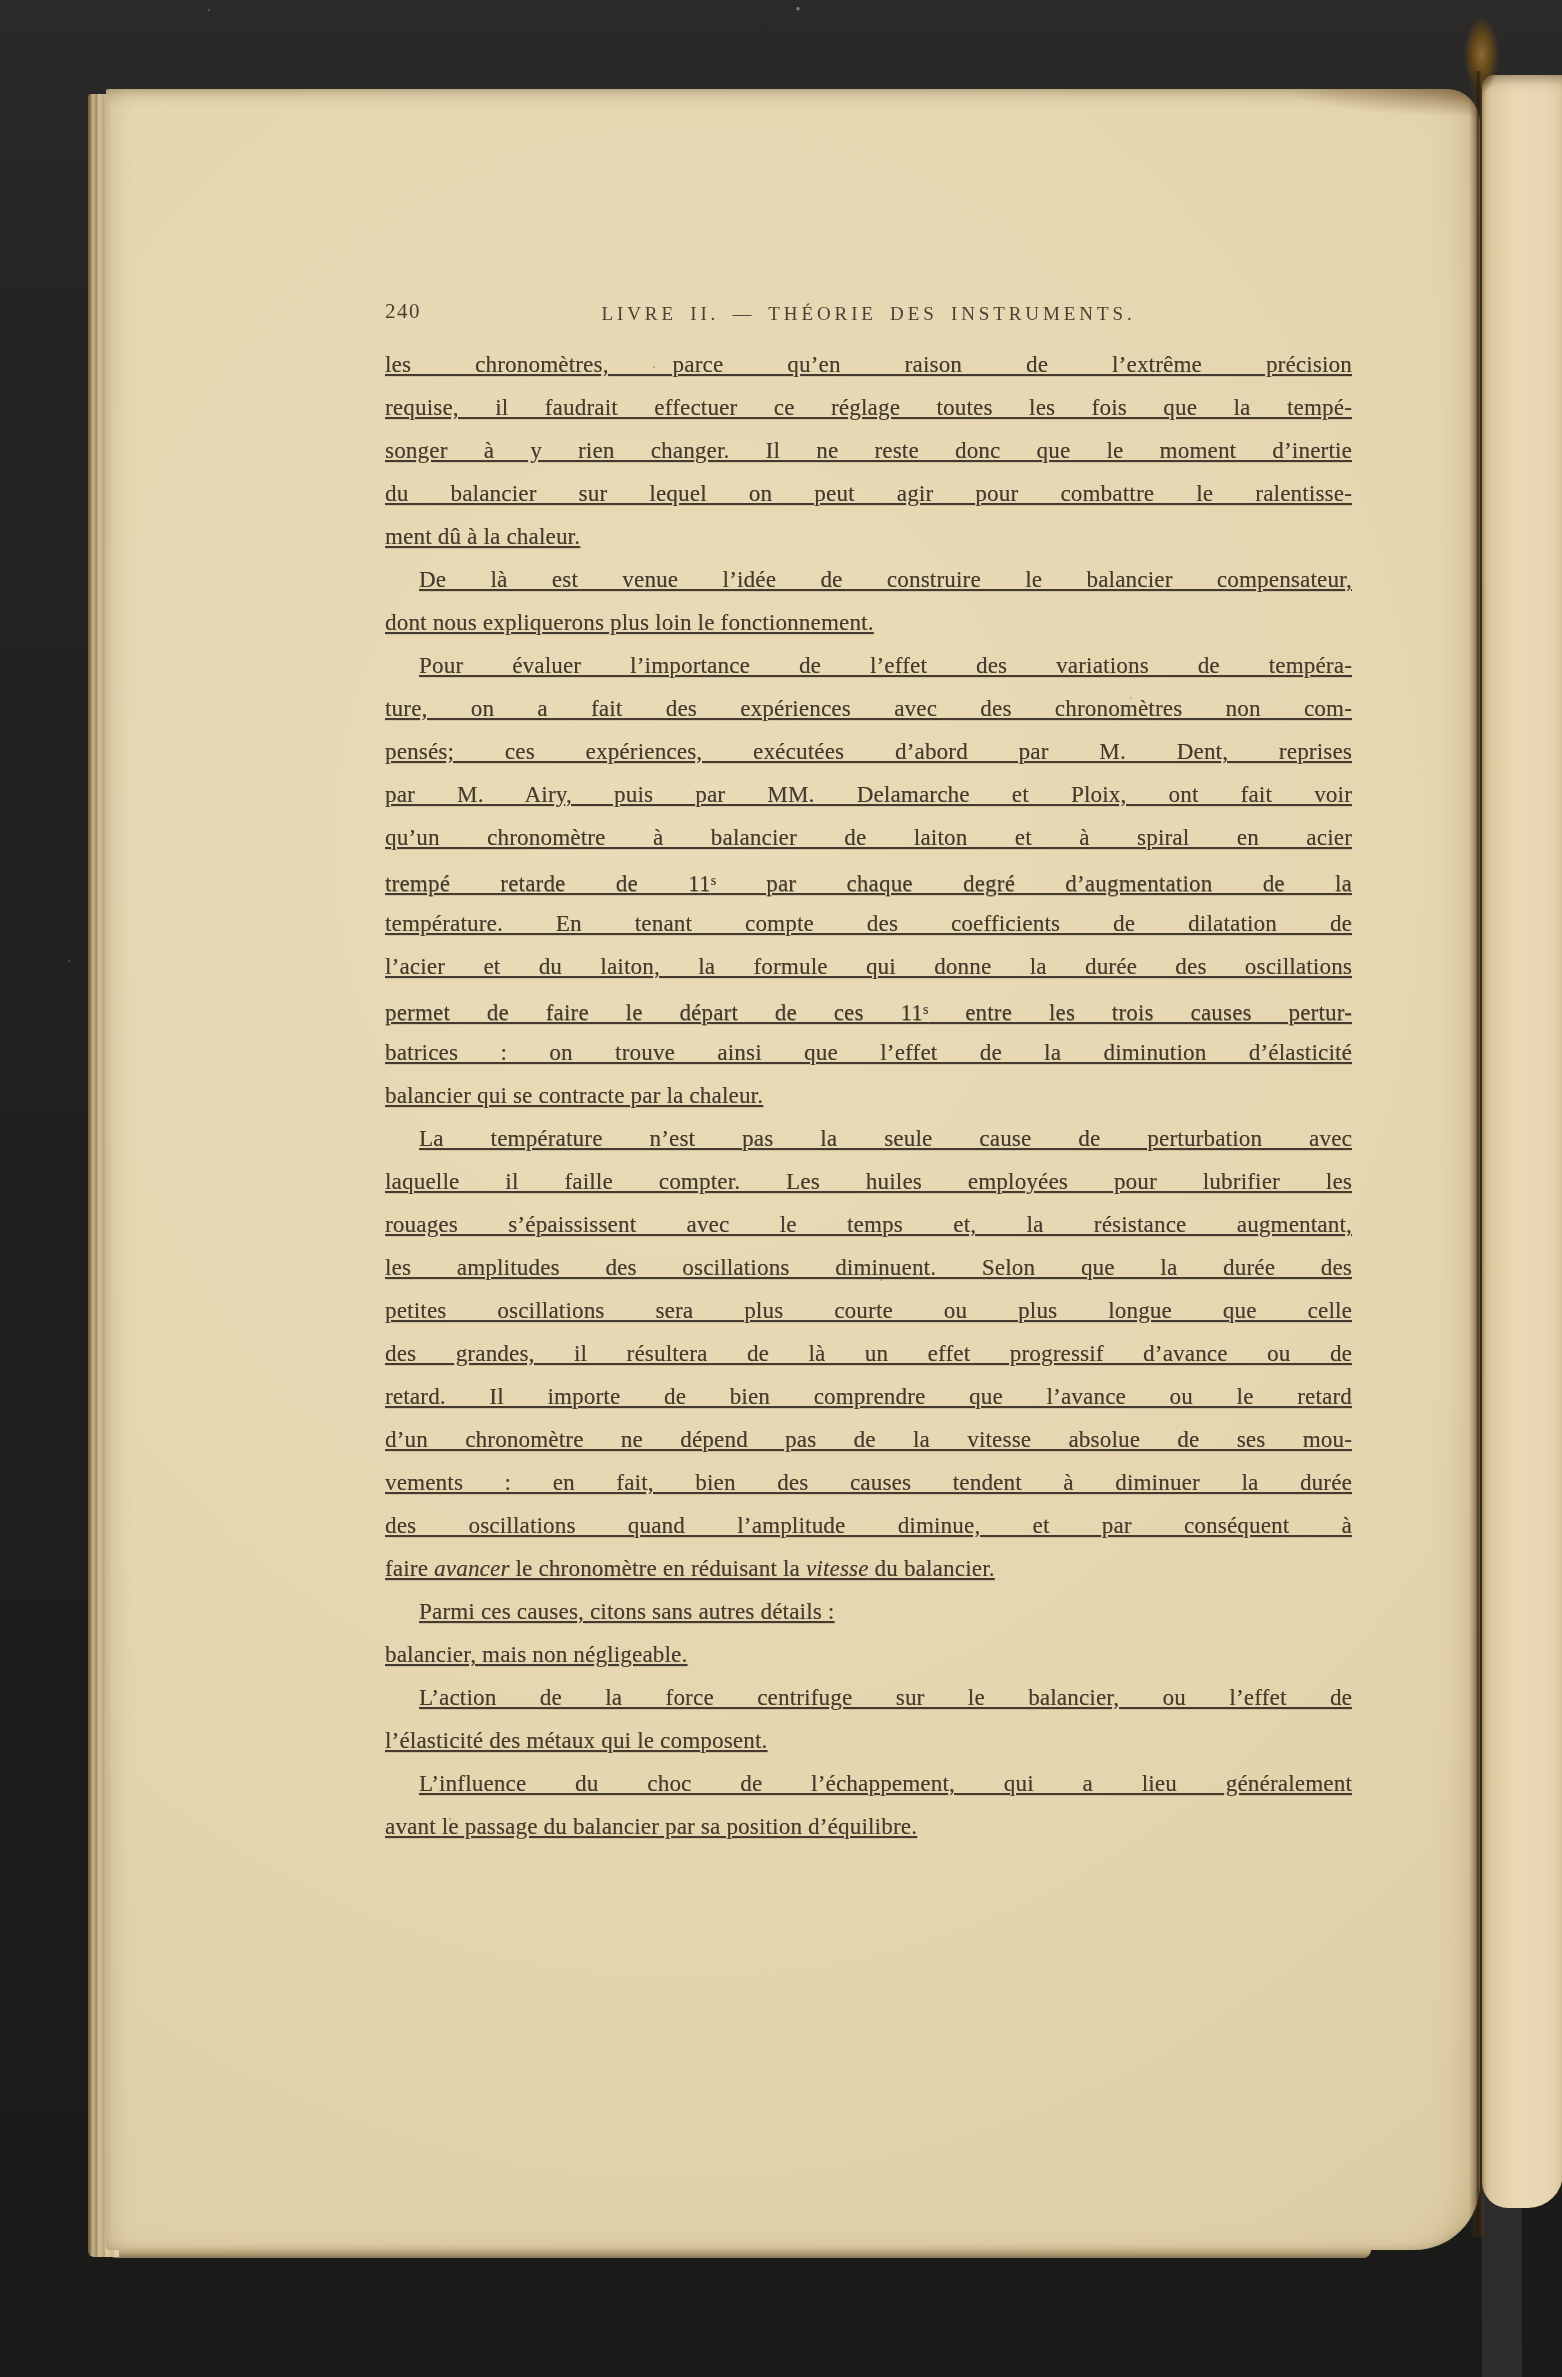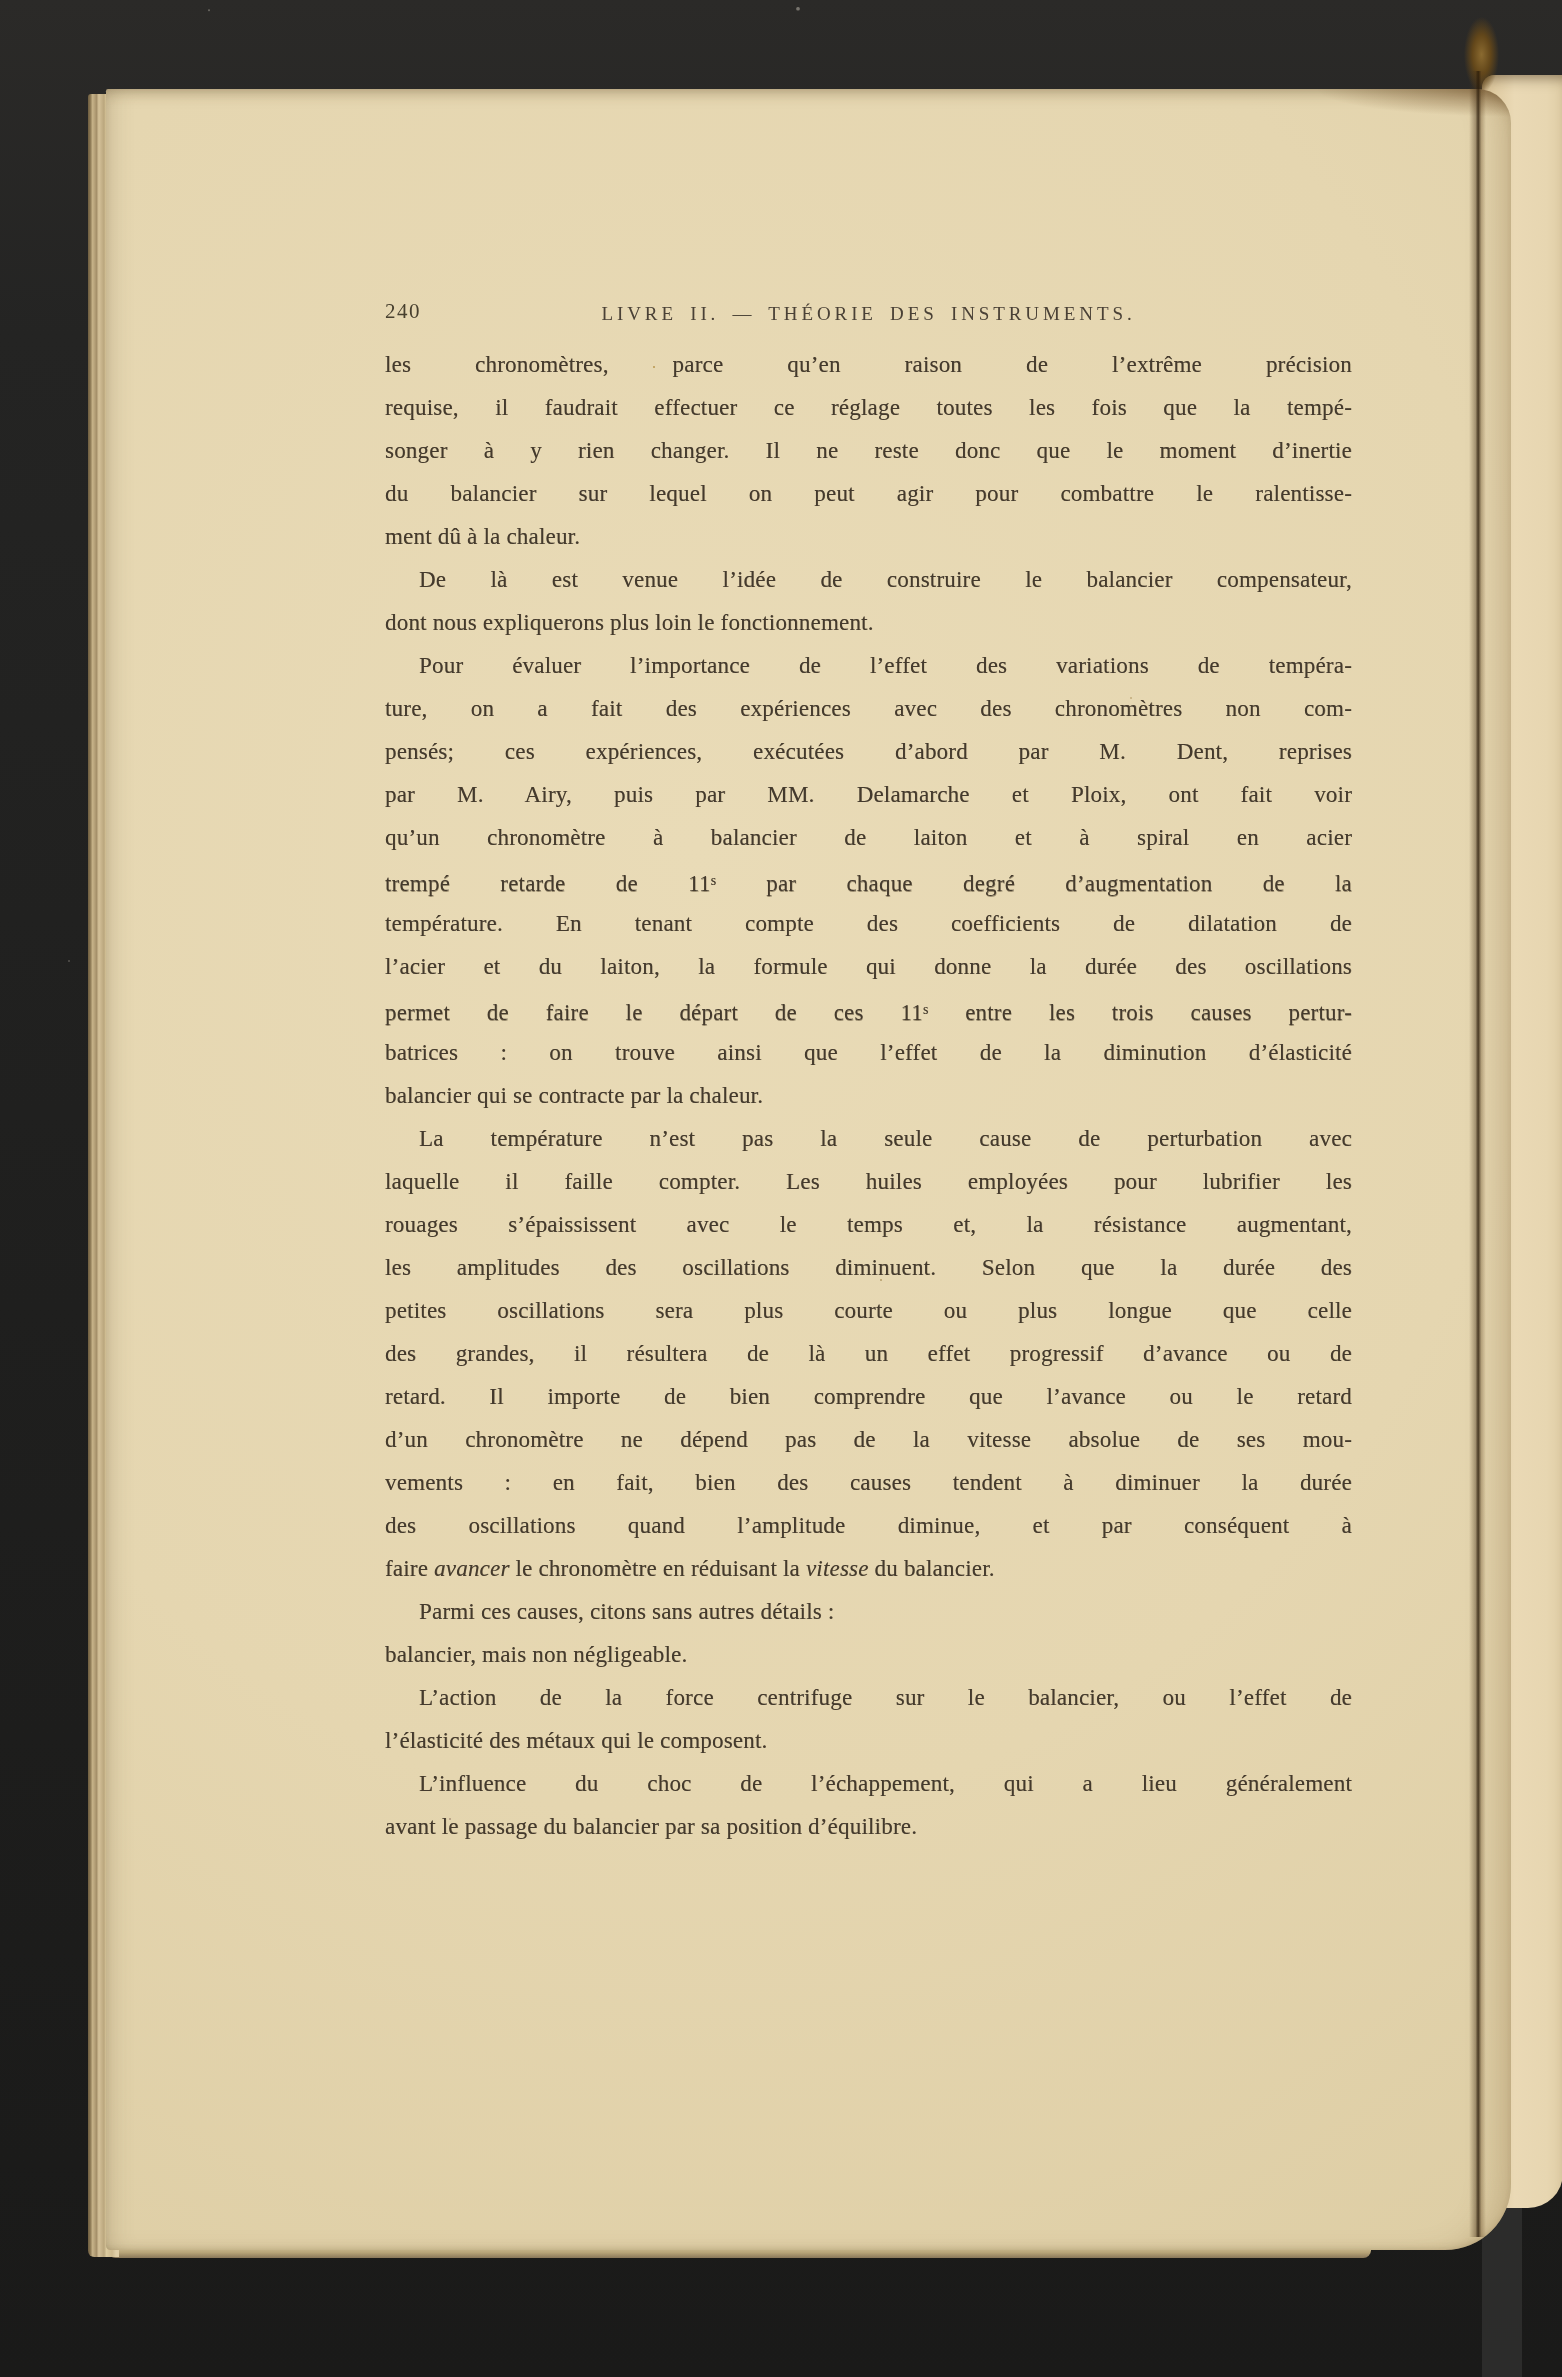--- a/index.html
+++ b/index.html
@@ -53,21 +53,20 @@
   }
   
   .page{
     position:absolute;left:106px;top:89px;width:1374px;height:2161px;
     background:radial-gradient(120% 90% at 42% 35%, #e9dbb7 0%, #e5d6b0 50%, #decea5 85%, #d6c497 100%);
     border-radius:2.3px 34px 66px 4.6px;
     box-shadow:inset 17px 0 23px -14px rgba(95,75,45,.25),
                inset -26px 0 35px -17px rgba(120,85,40,.30),
                inset 0 10.8px 15.4px -10.8px rgba(80,60,30,.45),
                inset 0 -4.6px 7.7px -4.6px rgba(120,100,65,.35);
-    padding-left:31px;
   }
   .page-curl{
     position:absolute;right:0;top:0;width:208px;height:35px;
     background:radial-gradient(130% 110% at 100% 0%, rgba(100,65,25,.55) 0%, rgba(100,65,25,.22) 45%, rgba(100,65,25,0) 72%);
     border-top-right-radius:34px;
   }
   .fiber{position:absolute;left:0;top:0;width:2.3px;height:1.5px;border-radius:50%;
     background:transparent;
     box-shadow:547px 277px 0 0 rgba(176,138,58,.8),
                774px 1190px 0 0 rgba(150,120,60,.6),
@@ -87,20 +86,21 @@
   .running-title{
     position:absolute;left:279px;top:213px;width:967px;
     text-align:center;font-size:19px;line-height:23px;color:#4a4136;
     letter-spacing:3.9px;word-spacing:4.6px;white-space:nowrap;
   }
   
   .text-block{
     position:absolute;left:279px;top:254px;width:967px;
     font-size:23px;color:#443a2d;
     text-shadow:0.3px 0.3px 0.5px rgba(62,48,28,.45);
+    text-decoration:underline;
   }
   .text-line{
     height:43px;line-height:43px;overflow:hidden;
     text-align:justify;text-align-last:justify;
     letter-spacing:0.2px;
   }
   .text-line.para-end{text-align-last:left;}
   .text-line.indent{text-indent:34px;}
   .text-line .i{font-style:italic;margin-top:30px;}
   .text-line .sup{font-size:.60em;vertical-align:.45em;letter-spacing:0;}

